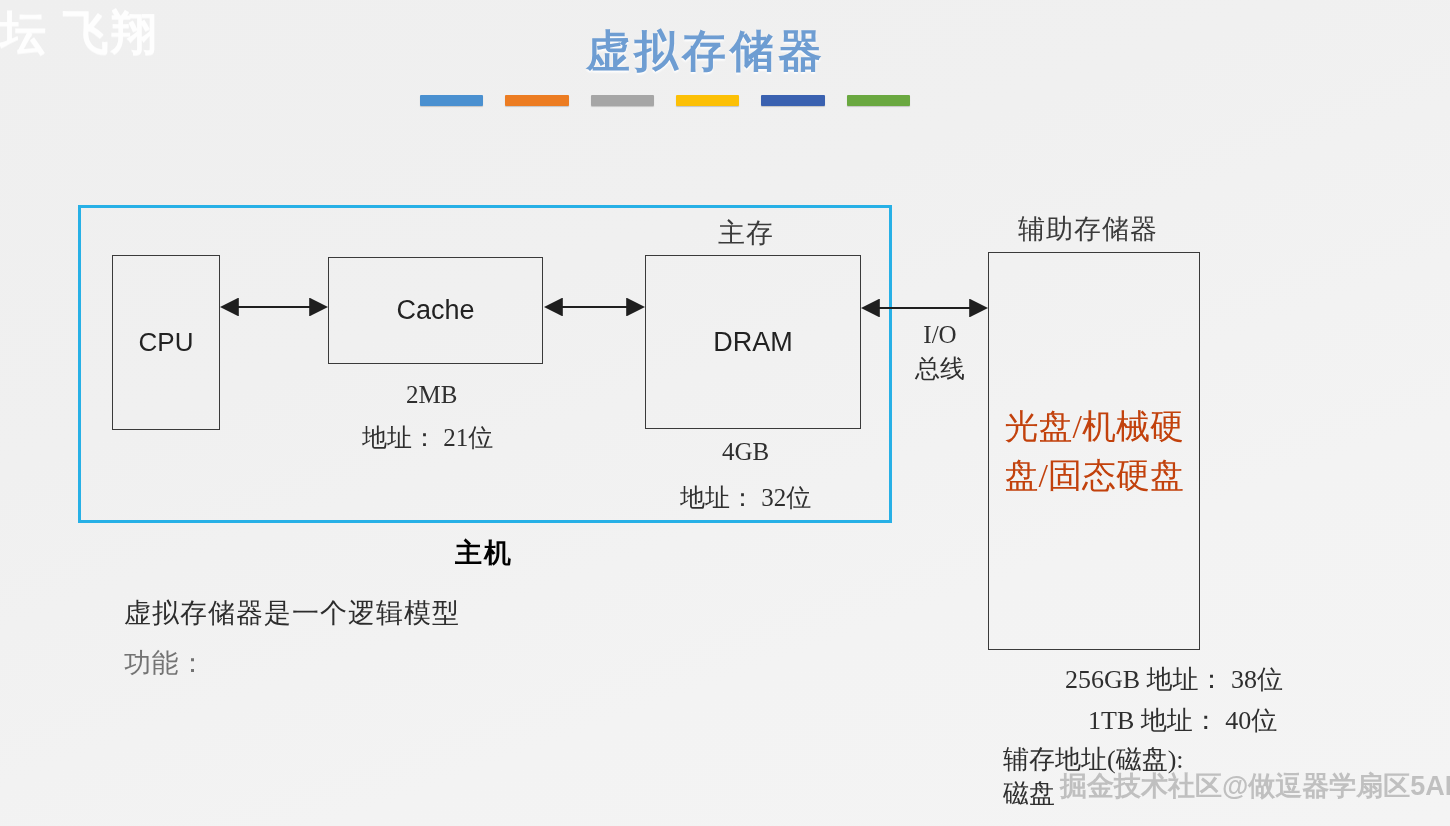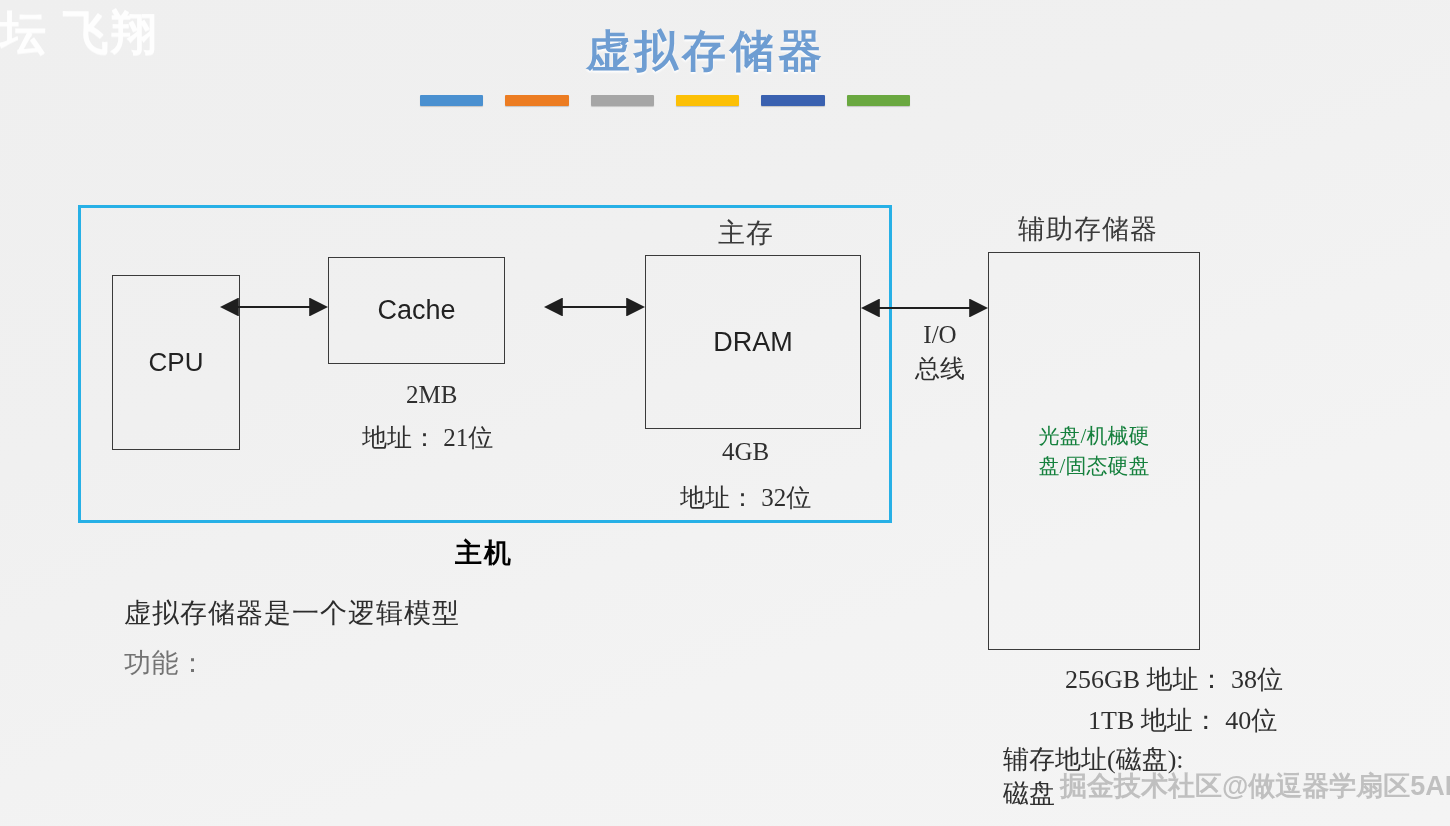--- a/index.html
+++ b/index.html
@@ -73,32 +73,32 @@
     border: 1.6px solid #3a3a3a;
     background: transparent;
     box-sizing: border-box;
     display: flex;
     align-items: center;
     justify-content: center;
     font-family: "Liberation Sans", sans-serif;
     font-size: 26px;
     color: #222;
   }
-  #cpu-box   { left: 112px; top: 255px; width: 128px; height: 175px; margin-top: 20px; }
-  #cache-box { left: 328px; top: 257px; width: 177px; height: 107px; font-size: 27px; }
+  #cpu-box   { left: 112px; top: 255px; width: 108px; height: 175px; }
+  #cache-box { left: 328px; top: 257px; width: 215px; height: 107px; font-size: 27px; }
   #dram-box  { left: 645px; top: 255px; width: 216px; height: 174px; font-size: 27px; }
   #storage-box {
     left: 988px; top: 252px; width: 212px; height: 398px;
     border: 1.6px solid #3a3a3a; box-sizing: border-box;
     display: flex; align-items: center; justify-content: center;
   }
   #storage-box .storage-text {
     font-family: "Liberation Serif", serif;
-    font-size: 21px; line-height: 1.45;
-    text-align: center; color: #15803d;
+    font-size: 34px; line-height: 1.45;
+    text-align: right; color: #c2410c;
     width: 180px;
   }
 
   
   .box-heading {
     font-size: 27px; color: #3a3a3a; letter-spacing: 1px;
   }
   #main-mem-label { left: 718px; top: 215px; }
   #aux-mem-label  { left: 1018px; top: 211px; }
 

